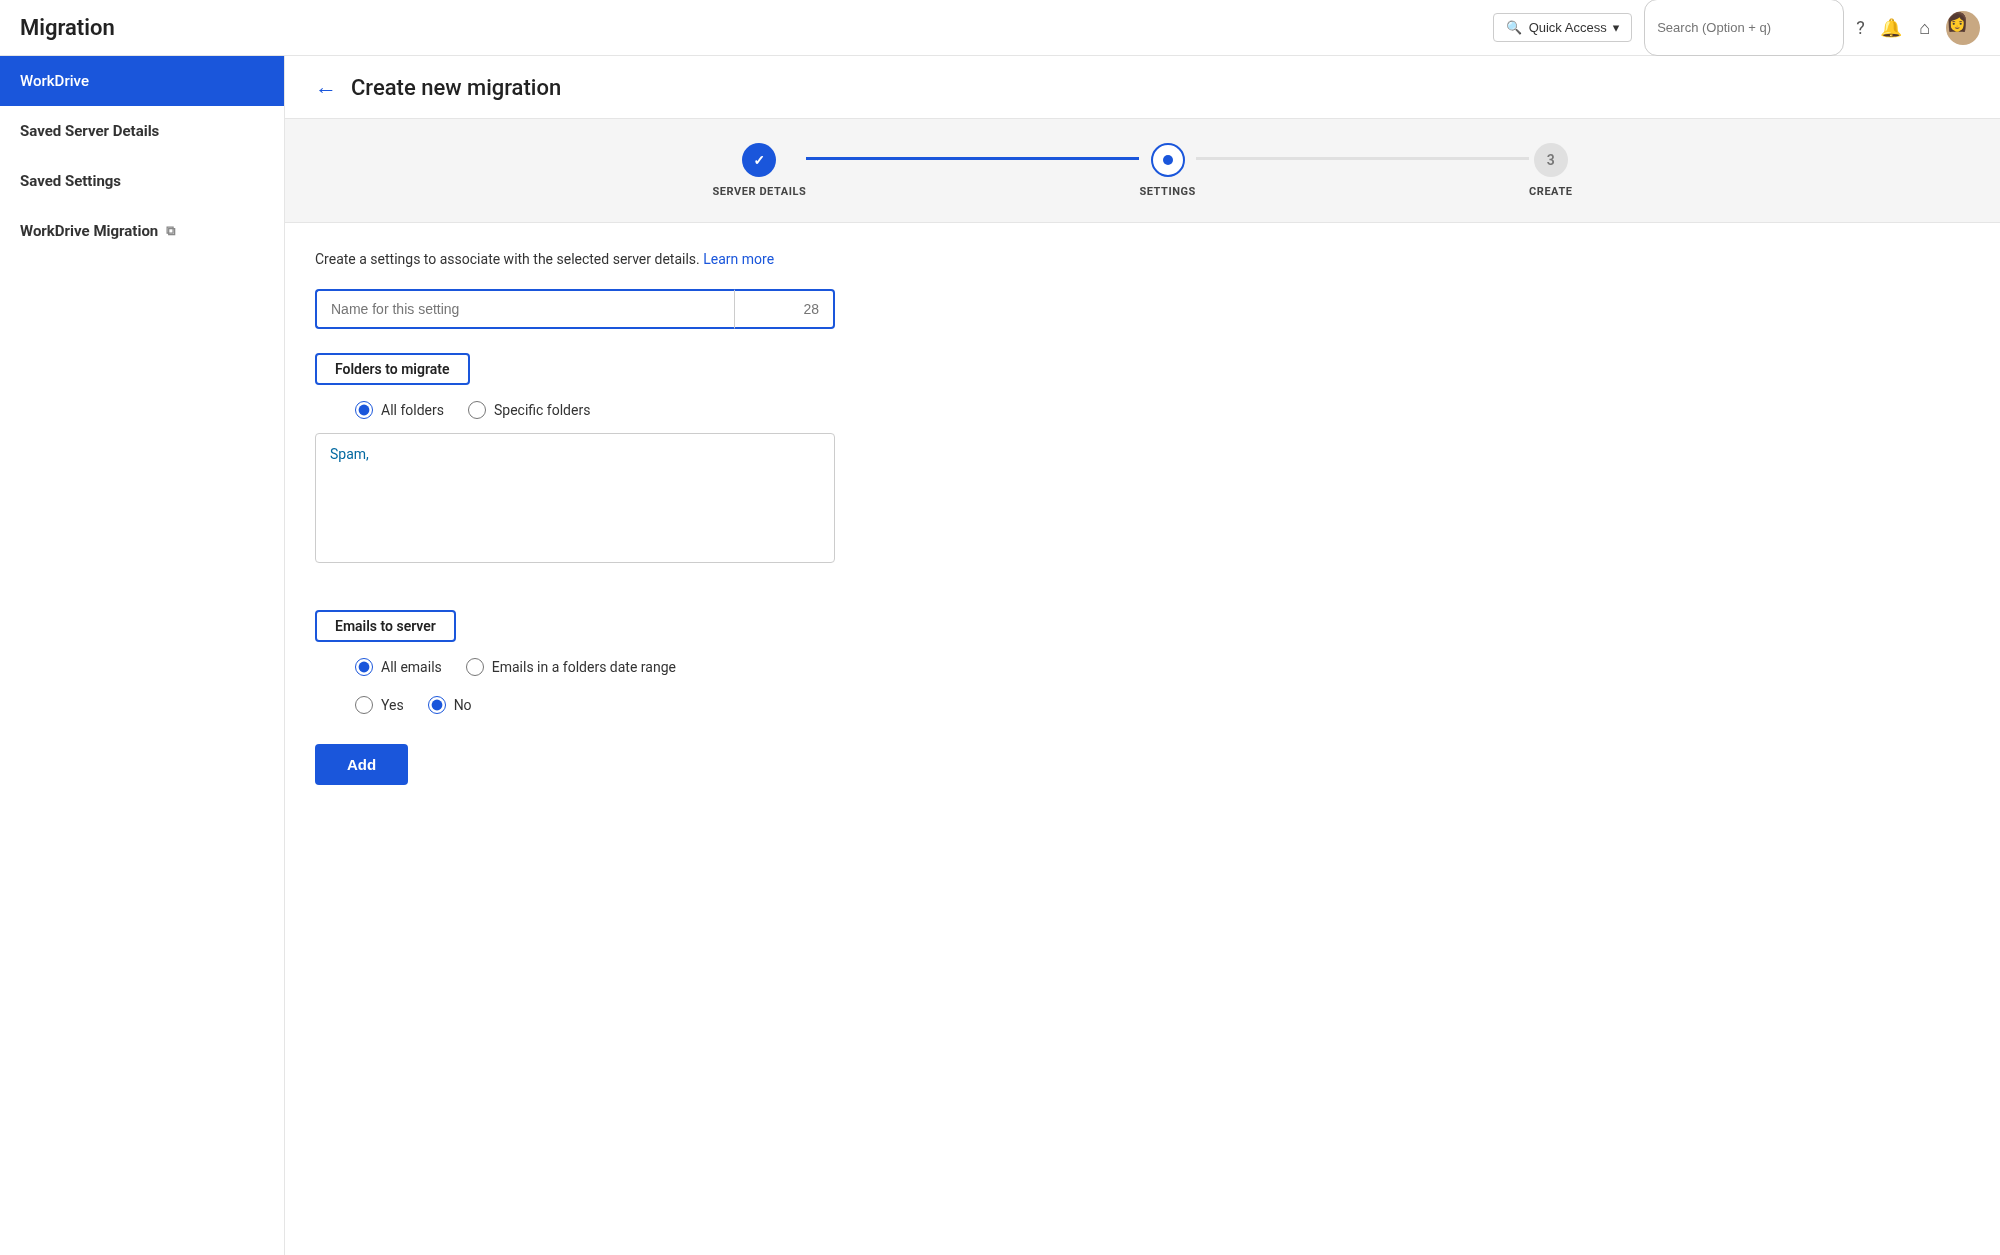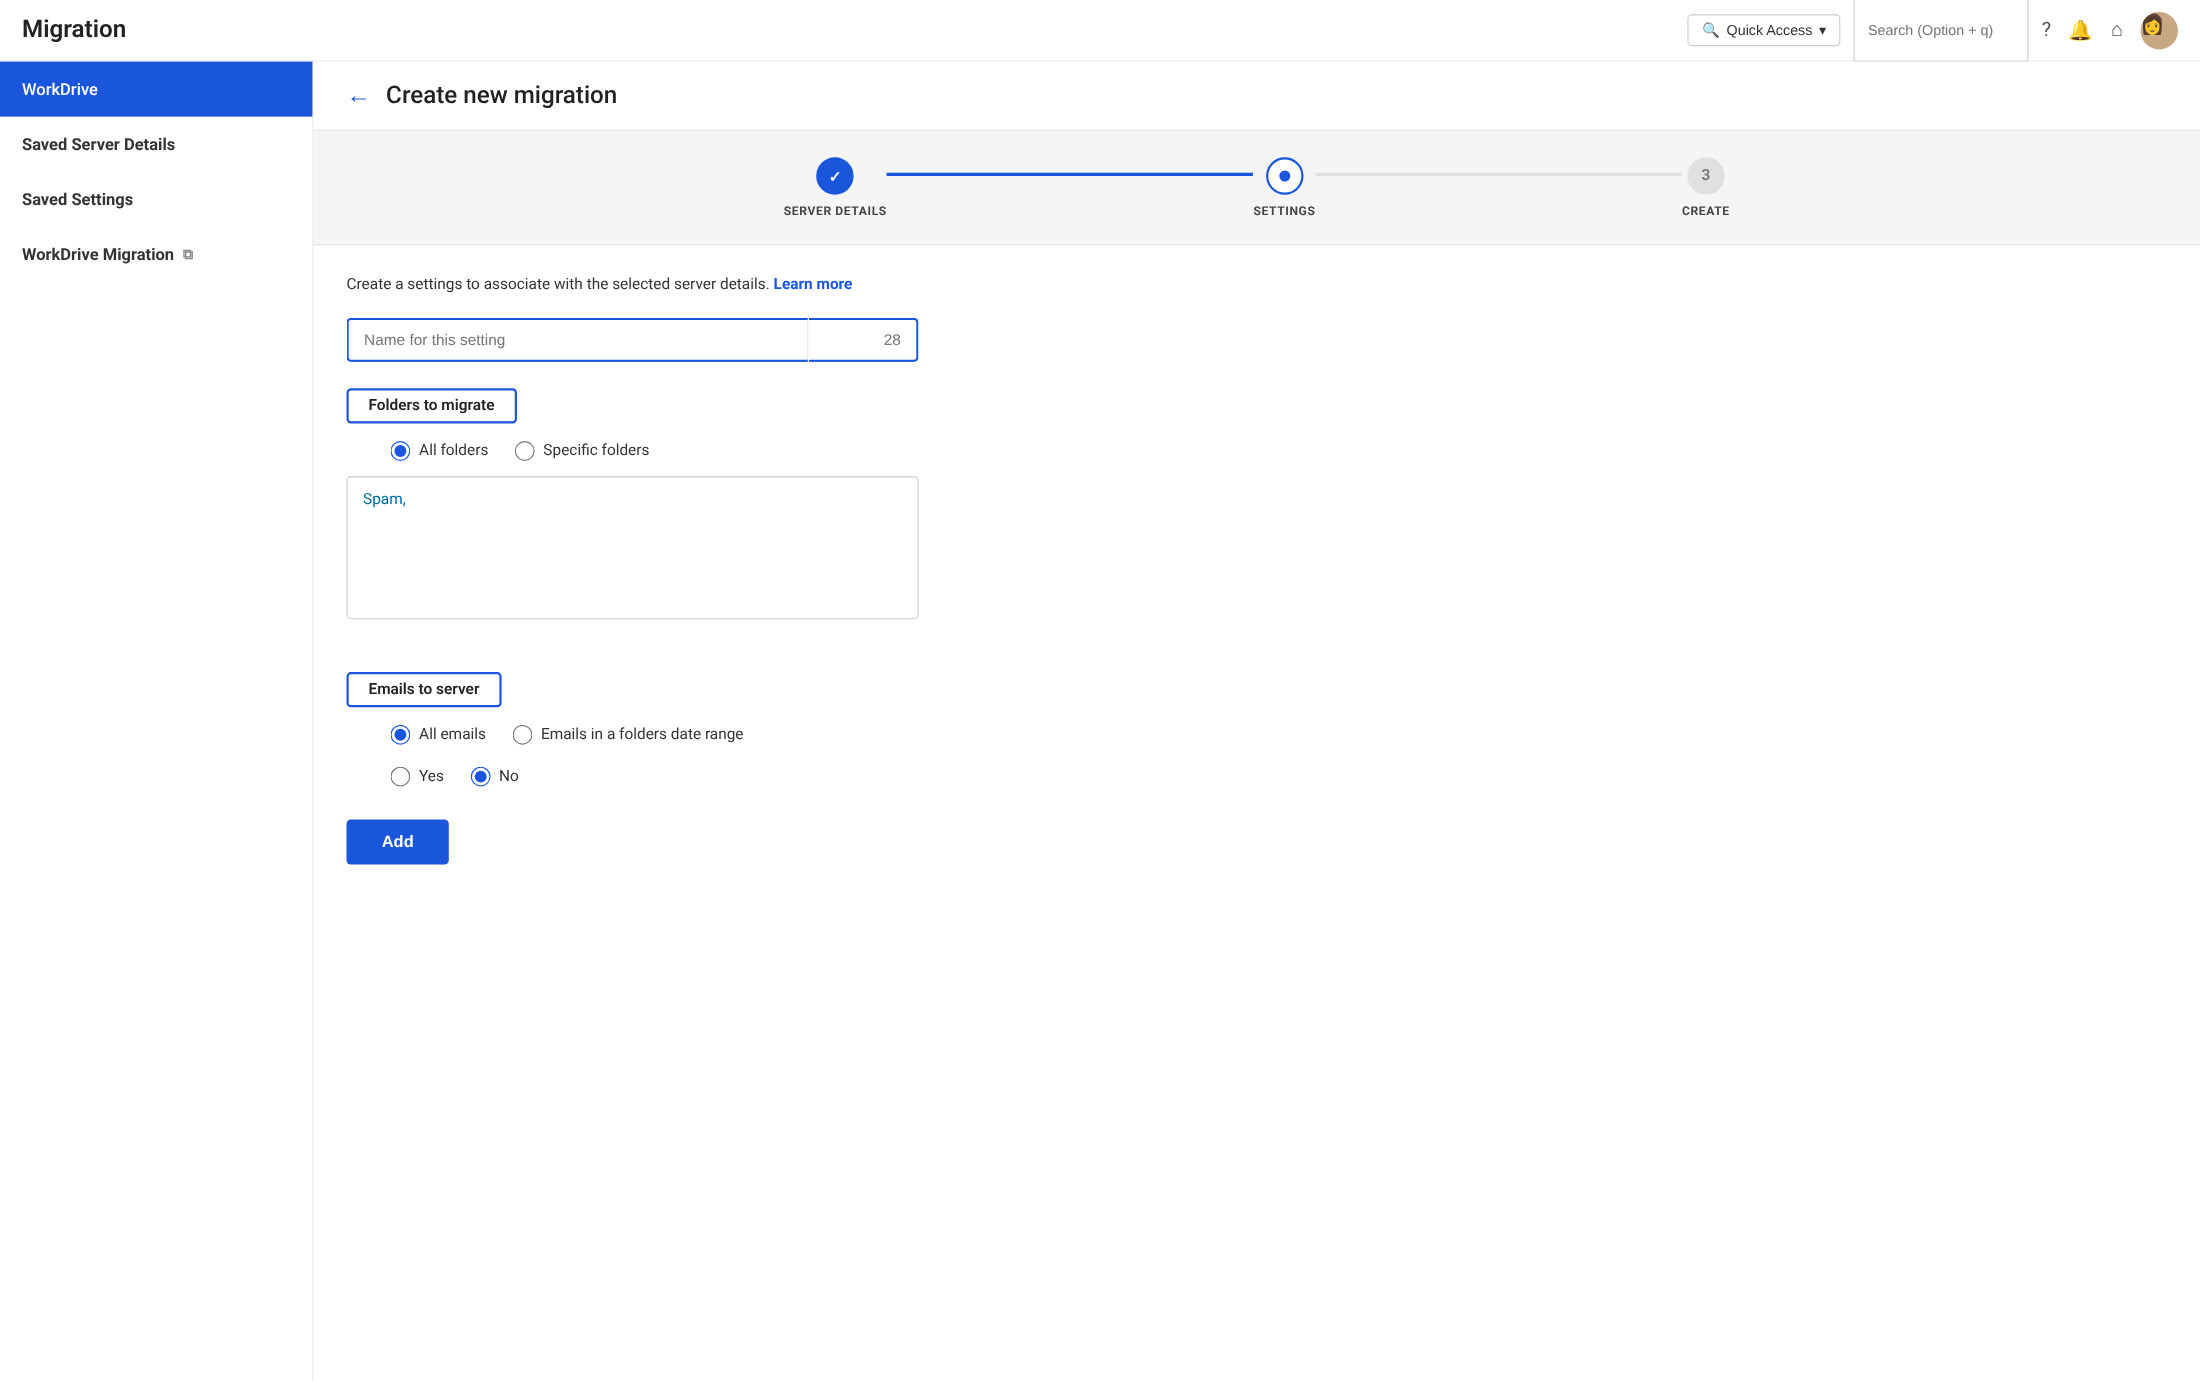--- a/index.html
+++ b/index.html
@@ -12,22 +12,22 @@
     }
     .app-title { font-size: 22px; font-weight: 600; color: #222; }
 
     .header-right { display: flex; align-items: center; gap: 12px; }
     .quick-access-btn {
       display: flex; align-items: center; gap: 6px;
       border: 1px solid #ccc; border-radius: 4px; padding: 6px 12px;
       font-size: 13px; cursor: pointer; background: #fff; color: #333;
     }
     .search-box {
-      border: 1px solid #ccc; border-radius: 0; padding: 20px 12px;
-      font-size: 13px; width: 159px; color: #999;
+      border: 1px solid #ccc; border-radius: 13px; padding: 20px 12px;
+      font-size: 13px; width: 200px; color: #999;
     }
     .header-icons { display: flex; align-items: center; gap: 16px; }
     .header-icon { font-size: 18px; color: #555; cursor: pointer; }
     .avatar { width: 34px; height: 34px; border-radius: 50%; background: #c8a882; overflow: hidden; display: flex; align-items: center; justify-content: center; cursor: pointer; }
     .avatar-img { width: 100%; height: 100%; object-fit: cover; font-size: 18px; }
 
     .app-body { display: flex; height: calc(100vh - 56px); }
 
     
     .sidebar {
@@ -73,21 +73,21 @@
     .step-circle.active { background: #fff; border: 2.5px solid #1a56db; color: #1a56db; width: 34px; height: 34px; }
     .step-circle.inactive { background: #e0e0e0; color: #777; }
     .step-label { margin-top: 8px; font-size: 11px; font-weight: 700; letter-spacing: 0.05em; color: #444; text-transform: uppercase; }
     .step-line { flex: 1; height: 3px; background: #e0e0e0; margin: 0 0; position: relative; top: -12px; }
     .step-line.done { background: #1a56db; }
 
     
     .form-area { padding: 28px 30px; max-width: 860px; }
 
     .form-description { font-size: 14px; color: #333; margin-bottom: 22px; }
-    .learn-more { color: #1a56db; cursor: pointer; text-decoration: none; font-weight: bold; }
+    .learn-more { color: #1a56db; cursor: pointer; text-decoration: none; }
 
     
     .name-input-row { display: flex; margin-bottom: 24px; width: 520px; }
     .name-input-left {
       flex: 1; border: 2px solid #1a56db; border-right: 1px solid #ccc;
       padding: 10px 14px; font-size: 14px; color: #999;
       border-radius: 4px 0 0 4px; background: #fff; outline: none;
     }
     .name-input-right {
       width: 100px; border: 2px solid #1a56db; border-left: none;

